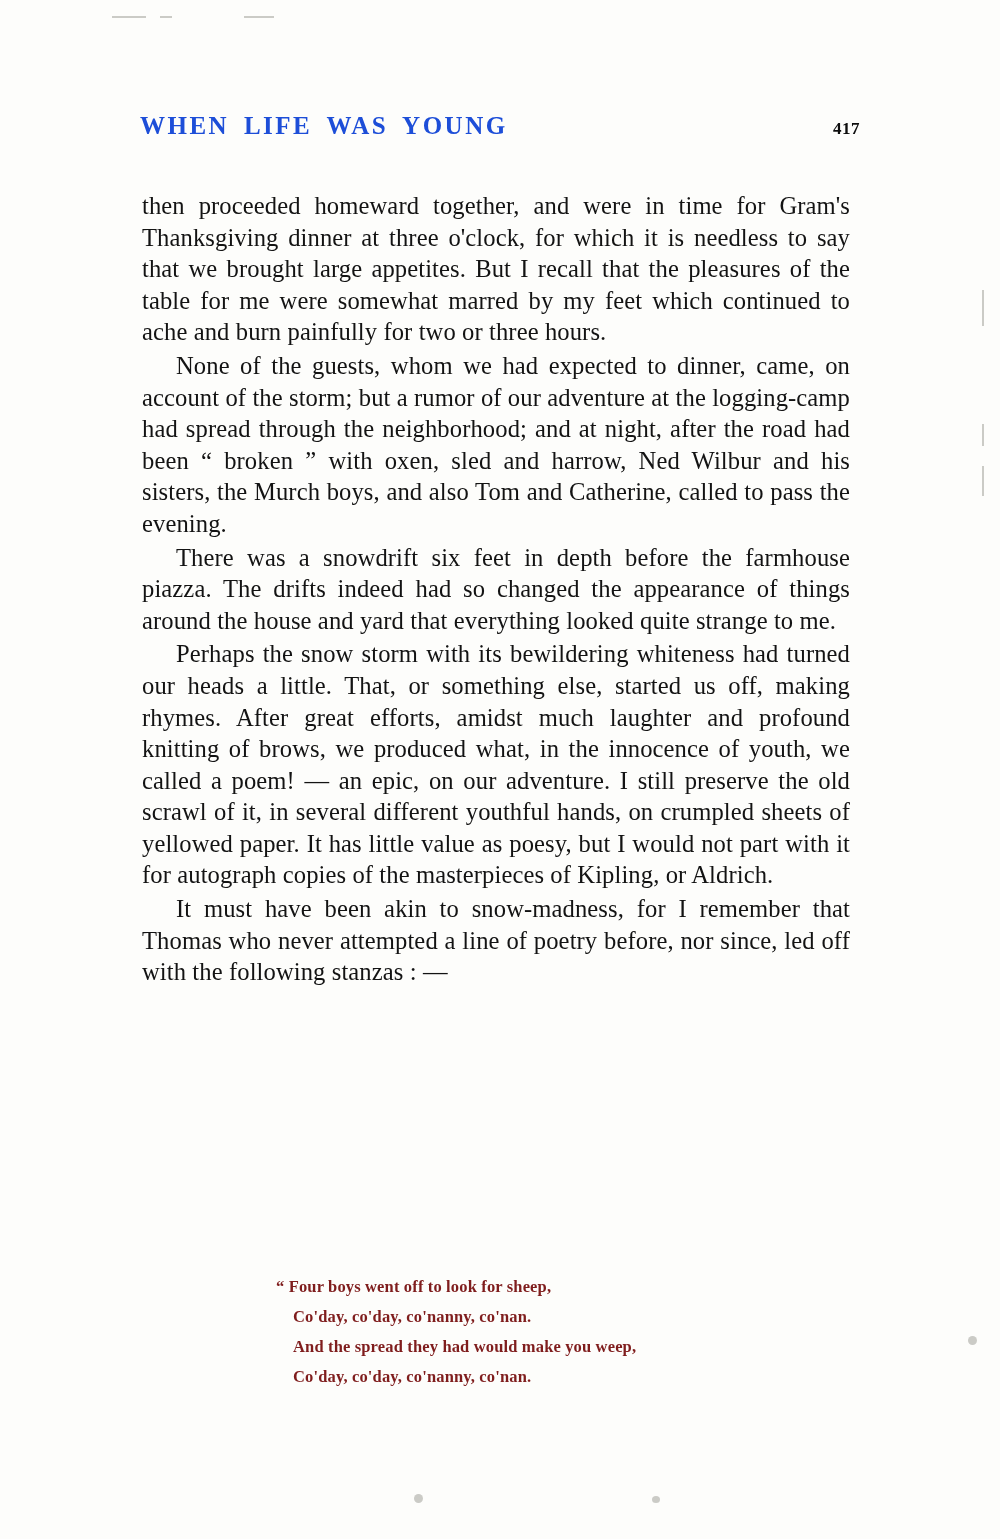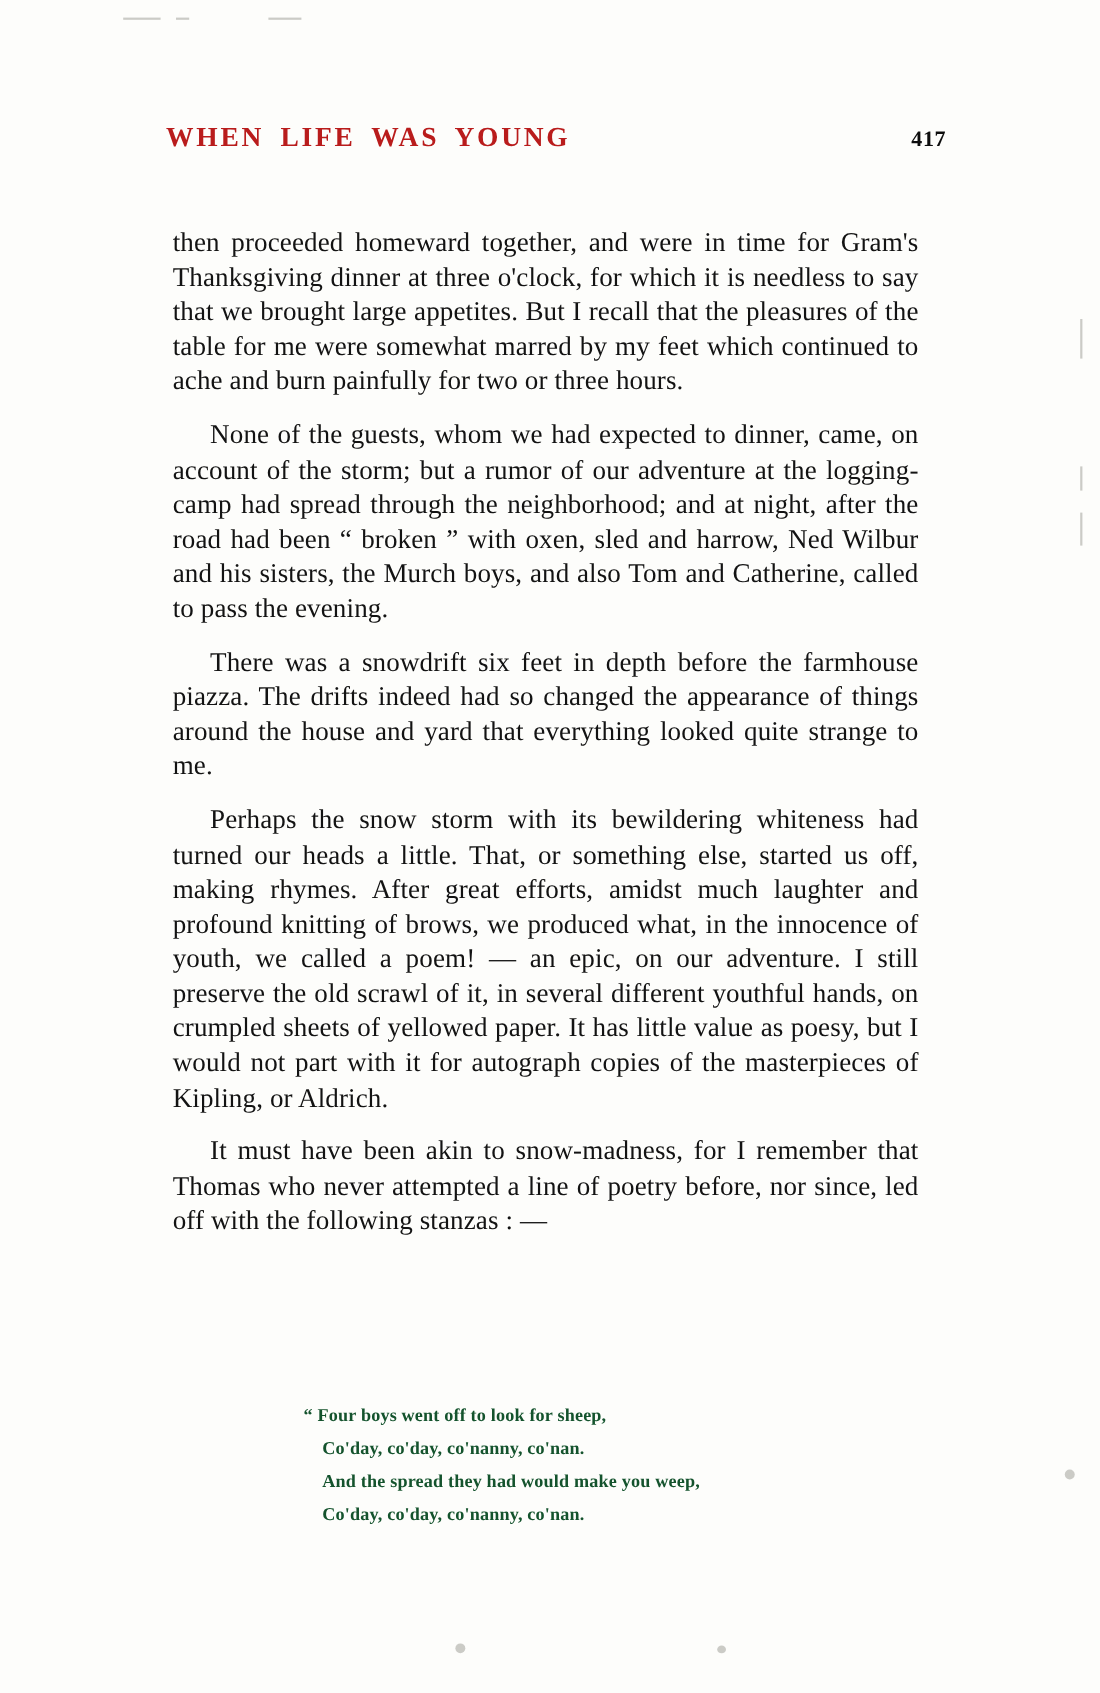--- a/index.html
+++ b/index.html
@@ -37,63 +37,62 @@
     display: flex;
     align-items: baseline;
     justify-content: space-between;
   }
   .running-title {
     font-family: "Liberation Serif", serif;
     font-weight: bold;
     font-size: 25px;
     letter-spacing: 2.5px;
     word-spacing: 6px;
-    color: #b91c1c;
+    color: #1d4ed8;
     white-space: nowrap;
-    margin-left: 11px;
   }
   .folio {
     font-family: "Liberation Serif", serif;
     font-weight: bold;
-    font-size: 20px;
+    font-size: 17px;
     letter-spacing: 0.5px;
     color: #0d0d0d;
   }
 
   .body-text {
     position: absolute;
     top: 188px;
     left: 140px;
     width: 712px;
   }
   .para {
     font-size: 24.6px;
     line-height: 31.6px;
     text-align: justify;
     text-justify: inter-word;
-    margin: 17px;
+    margin: 2px;
     color: #131313;
     letter-spacing: 0.1px;
   }
   .para.indent {
     text-indent: 34px;
   }
 
   .verse {
     position: absolute;
     top: 1272px;
     left: 276px;
     width: 560px;
   }
   .verse-line {
     font-family: "Liberation Serif", serif;
     font-weight: bold;
     font-size: 16.5px;
     line-height: 30px;
-    color: #14532d;
+    color: #7f1d1d;
     letter-spacing: 0.15px;
     white-space: nowrap;
   }
   .verse-line.hang {
     padding-left: 17px;
   }
 </style>
 </head>
 <body>
 

